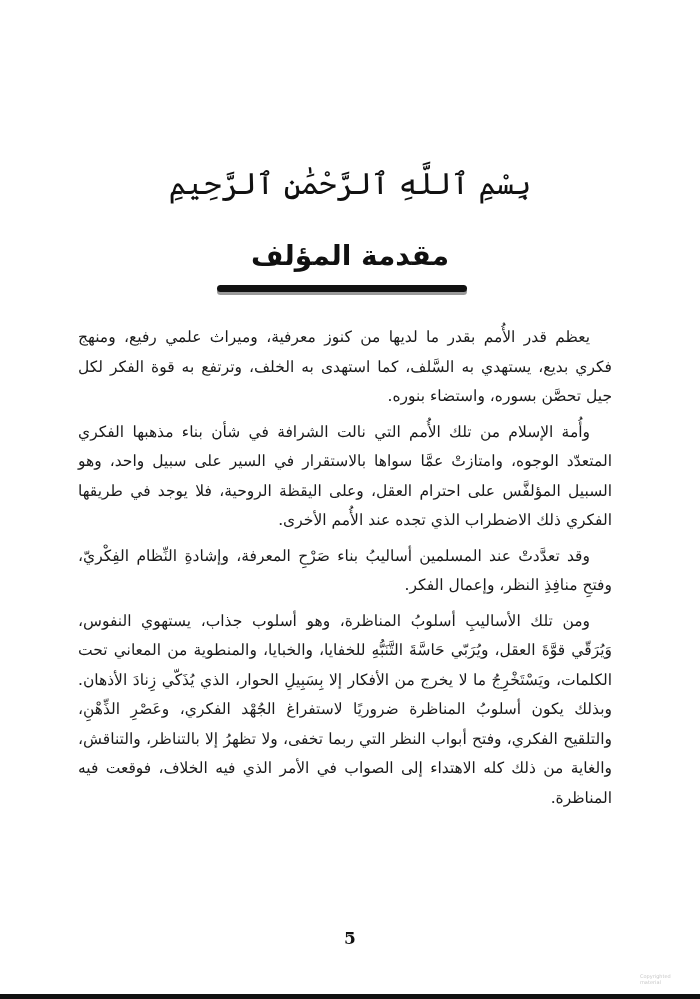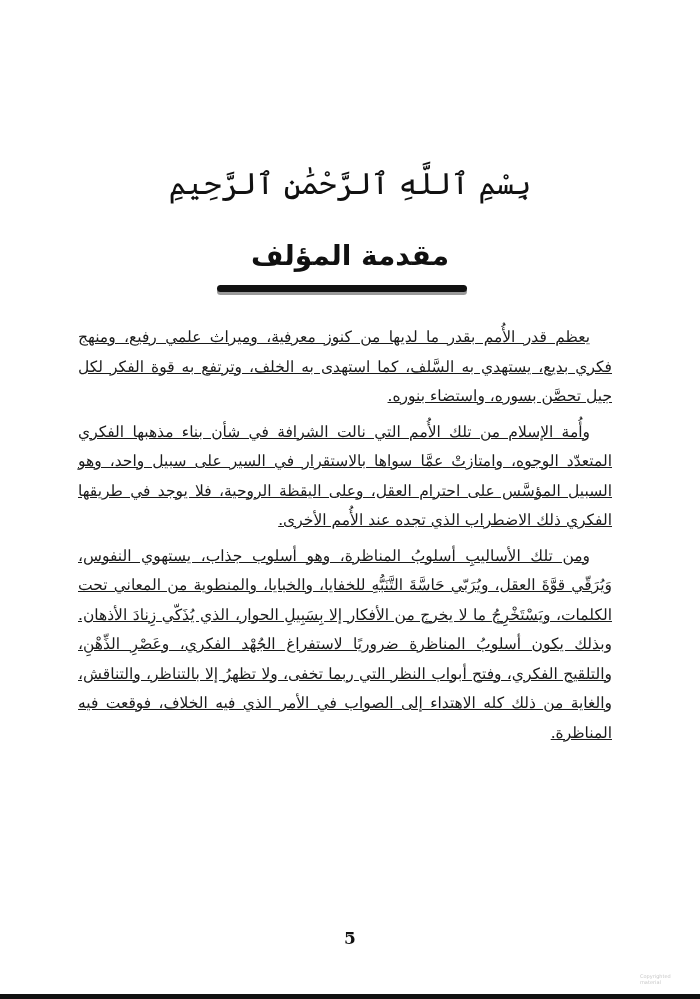--- a/index.html
+++ b/index.html
@@ -20,41 +20,42 @@
   .title-rule {
     position: absolute; top: 285px; left: 217px; width: 250px; height: 7px;
     background: #111; border-radius: 4px;
     box-shadow: 0 3px 0 #9a9a9a;
   }
   .body-text {
     position: absolute; top: 323px; left: 78px; width: 534px;
     direction: rtl; text-align: justify; text-align-last: right;
     font-family: "DejaVu Serif", serif; font-size: 15.5px; line-height: 29.5px; color: #1a1a1a;
   }
-  .para { margin: 0 0 6px 0; text-indent: 22px; text-decoration: underline; }
+  .para { margin: 0 0 6px 0; text-indent: 22px; }
   .page-number {
     position: absolute; top: 928px; left: 335px; width: 30px; text-align: center;
     font-family: "DejaVu Serif", serif; font-weight: bold; font-size: 17px; color: #111;
   }
   .watermark {
     position: absolute; top: 973px; left: 640px; font-family: "DejaVu Sans", sans-serif;
     font-size: 5px; color: #c8c8c8;
   }
   .bottom-bar { position: absolute; left: 0; top: 994px; width: 700px; height: 5px; background: #111; }
 </style>
 </head>
 <body>
 
 <div class="page">
   <div class="basmala">بِسْمِ ٱللَّهِ ٱلرَّحْمَٰنِ ٱلرَّحِيمِ</div>
   <div class="title">مقدمة المؤلف</div>
   <div class="title-rule"></div>
 
   <div class="body-text">
     <p class="para">يعظم قدر الأُمم بقدر ما لديها من كنوز معرفية، وميراث علمي رفيع، ومنهج فكري بديع، يستهدي به السَّلف، كما استهدى به الخلف، وترتفع به قوة الفكر لكل جيل تحصَّن بسوره، واستضاء بنوره.</p>
-    <p class="para">وأُمة الإسلام من تلك الأُمم التي نالت الشرافة في شأن بناء مذهبها الفكري المتعدّد الوجوه، وامتازتْ عمَّا سواها بالاستقرار في السير على سبيل واحد، وهو السبيل المؤسَّس على احترام العقل، وعلى اليقظة الروحية، فلا يوجد في طريقها الفكري ذلك الاضطراب الذي تجده عند الأُمم الأخرى.</p>
+    <p class="para">وأُمة الإسلام من تلك الأُمم التي نالت الشرافة في شأن بناء مذهبها الفكري المتعدّد الوجوه، وامتازتْ عمَّا سواها بالاستقرار في السير على سبيل واحد، وهو السبيل المؤلفَّس على احترام العقل، وعلى اليقظة الروحية، فلا يوجد في طريقها الفكري ذلك الاضطراب الذي تجده عند الأُمم الأخرى.</p>
+    <p class="para">وقد تعدَّدتْ عند المسلمين أساليبُ بناء صَرْحِ المعرفة، وإشادةِ النِّظام الفِكْريّ، وفتحِ منافِذِ النظر، وإعمال الفكر.</p>
     <p class="para">ومن تلك الأساليبِ أسلوبُ المناظرة، وهو أسلوب جذاب، يستهوي النفوس، وَيُرَقّي قوَّةَ العقل، ويُرَبّي حَاسَّةَ التَّنَبُّهِ للخفايا، والخبايا، والمنطوية من المعاني تحت الكلمات، ويَسْتَخْرِجُ ما لا يخرج من الأفكار إلا بِسَبِيلِ الحوار، الذي يُذَكّي زِنادَ الأذهان. وبذلك يكون أسلوبُ المناظرة ضروريًا لاستفراغ الجُهْد الفكري، وعَصْرِ الذِّهْنِ، والتلقيح الفكري، وفتح أبواب النظر التي ربما تخفى، ولا تظهرُ إلا بالتناظر، والتناقش، والغاية من ذلك كله الاهتداء إلى الصواب في الأمر الذي فيه الخلاف، فوقعت فيه المناظرة.</p>
   </div>
 
   <div class="page-number">5</div>
   <div class="watermark">Copyrighted material</div>
   <div class="bottom-bar"></div>
 </div>
 
 </body></html>

